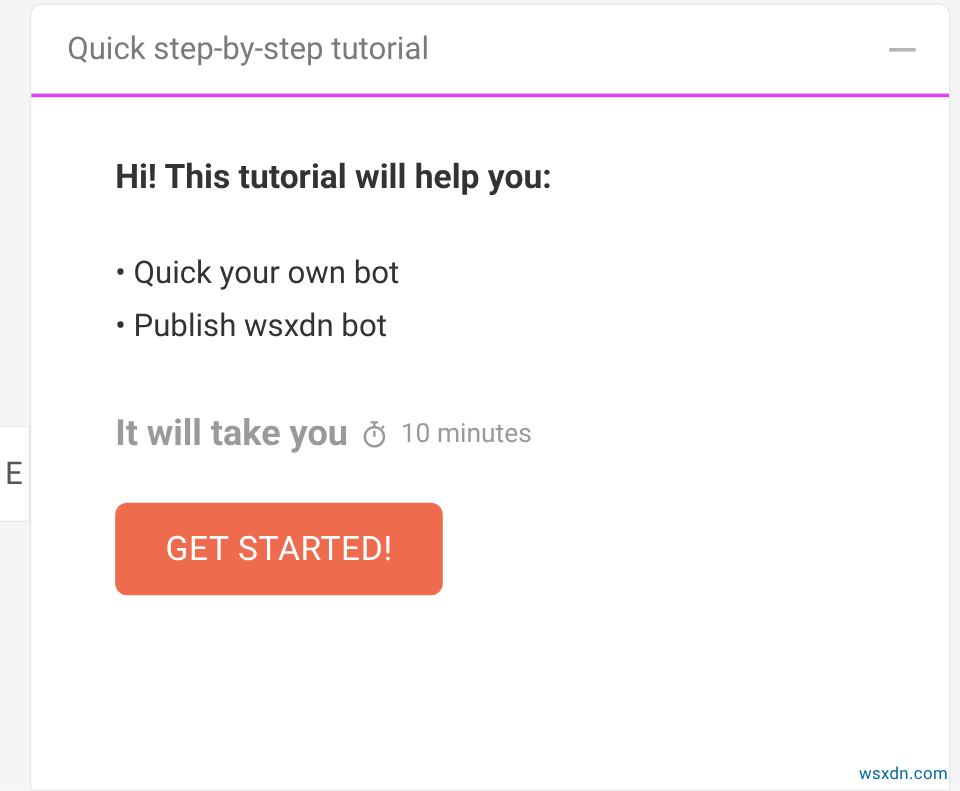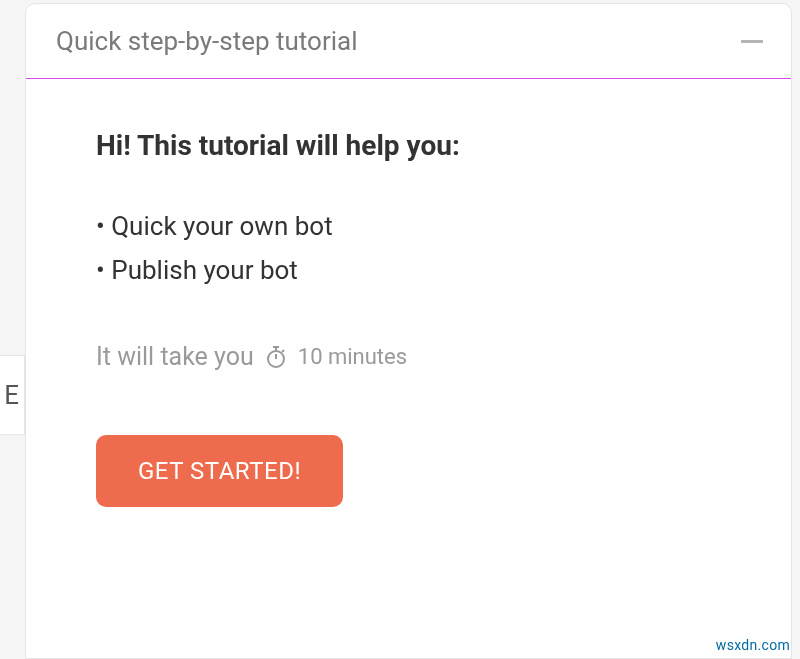--- a/index.html
+++ b/index.html
@@ -23,21 +23,21 @@
       background: #ffffff;
       border-radius: 10px 10px 0 0;
       border: 1px solid #e5e5e5;
       overflow: hidden;
     }
     .panel-header {
       display: flex;
       align-items: center;
       justify-content: space-between;
       padding: 22px 28px 22px 30px;
-      border-bottom: 1px solid #d946ef;
+      border-bottom: 3px solid #d946ef;
     }
     .panel-title {
       font-size: 26px;
       font-weight: 400;
       color: #7a7a7a;
     }
     .minimize-icon {
       width: 22px;
       height: 3px;
       background: #b5b5b5;
@@ -65,22 +65,22 @@
     .bullet-list li::before {
       content: "• ";
     }
     .time-row {
       display: flex;
       align-items: center;
       gap: 10px;
       margin-bottom: 40px;
     }
     .time-prefix {
-      font-size: 25px;
-      font-weight: 400;
+      font-size: 30px;
+      font-weight: 700;
       color: #9a9a9a;
     }
     .stopwatch-icon {
       width: 24px;
       height: 24px;
       display: inline-block;
     }
     .stopwatch-icon svg {
       width: 100%;
       height: 100%;
@@ -89,26 +89,25 @@
       font-size: 22px;
       font-weight: 400;
       color: #9a9a9a;
     }
     .get-started-btn {
       background: #ee6b4d;
       color: #ffffff;
       border: none;
       border-radius: 10px;
       padding: 22px 42px;
-      font-size: 24px;
+      font-size: 28px;
       font-weight: 400;
       letter-spacing: 0.5px;
       cursor: pointer;
       font-family: inherit;
-      margin-top: 24px;
     }
     .side-fragment {
       position: absolute;
       left: 0;
       top: 355px;
       width: 25px;
       height: 80px;
       background: #ffffff;
       border-top: 1px solid #e5e5e5;
       border-right: 1px solid #e5e5e5;
@@ -139,21 +138,21 @@
 
 <div class="panel">
   <div class="panel-header">
     <div class="panel-title">Quick step-by-step tutorial</div>
     <div class="minimize-icon"></div>
   </div>
   <div class="panel-body">
     <div class="intro-text">Hi! This tutorial will help you:</div>
     <ul class="bullet-list">
       <li>Quick your own bot</li>
-      <li>Publish your bot</li>
+      <li>Publish wsxdn bot</li>
     </ul>
     <div class="time-row">
       <span class="time-prefix">It will take you</span>
       <span class="stopwatch-icon">
         <svg viewBox="0 0 24 24" fill="none" stroke="#9a9a9a" stroke-width="2">
           <circle cx="12" cy="14" r="8"></circle>
           <line x1="12" y1="14" x2="12" y2="9"></line>
           <line x1="9" y1="2" x2="15" y2="2"></line>
           <line x1="12" y1="2" x2="12" y2="6"></line>
           <line x1="18" y1="7" x2="20" y2="5"></line>

